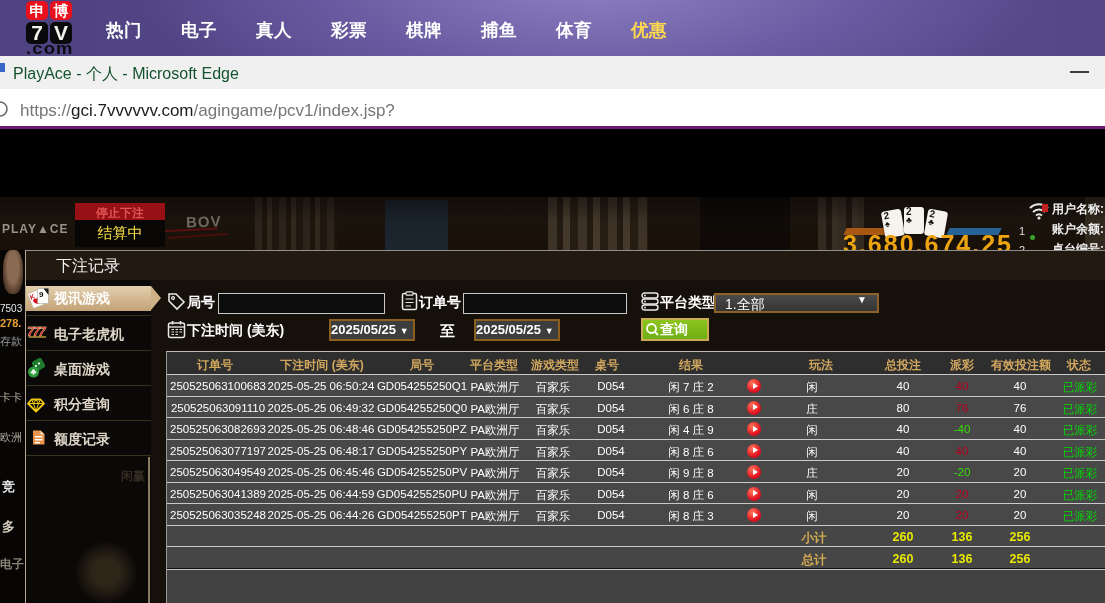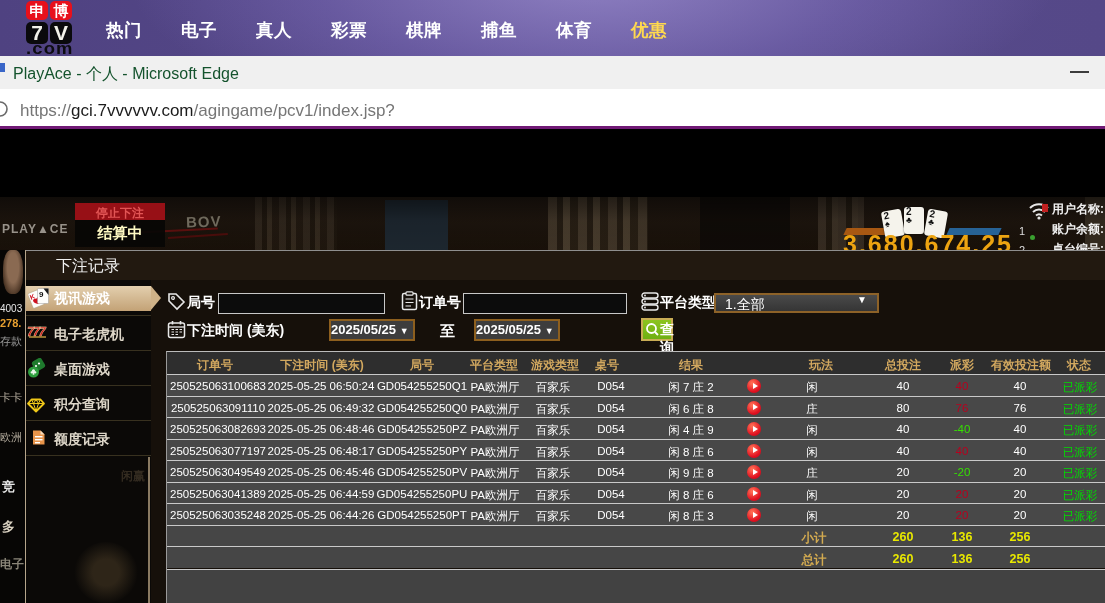--- a/index.html
+++ b/index.html
@@ -108,21 +108,21 @@
       <div class="abs" style="left:548px;top:0;width:100px;height:53px;background:repeating-linear-gradient(90deg,#5d4f3d 0 9px,#2c2318 9px 15px,#695a45 15px 22px,#31271a 22px 30px);opacity:.6"></div>
       <div class="abs" style="left:818px;top:0;width:46px;height:53px;background:repeating-linear-gradient(90deg,#55483a 0 8px,#271f14 8px 14px,#5f5140 14px 20px);opacity:.5"></div>
       <div class="abs" style="left:1085px;top:0;width:20px;height:53px;background:#4a3f30;opacity:.6"></div>
       <div class="abs" style="left:385px;top:3px;width:63px;height:50px;background:#1e2831"></div>
       <div class="abs" style="left:700px;top:0px;width:90px;height:53px;background:#0e0a07;opacity:.8"></div>
       <div class="abs" style="left:118px;top:33px;width:100px;height:8px;border-top:2px solid #701010;transform:rotate(-3deg);opacity:.85"></div>
       <div class="abs" style="left:168px;top:38px;width:60px;height:6px;border-top:2px solid #5e0c0c;transform:rotate(-4deg);opacity:.8"></div>
       <div class="abs" style="left:0;top:0;width:1105px;height:53px;background:linear-gradient(180deg,rgba(0,0,0,.5),rgba(0,0,0,.12) 45%,rgba(0,0,0,.05))"></div>
       <span class="abs" style="left:2px;top:25px;color:#98928a;font-size:12px;font-weight:bold;letter-spacing:1px">PLAY▲CE</span>
       <div class="abs" style="left:75px;top:6px;width:90px;height:17px;background:#971016;text-align:center"><span style="color:#e25555;font-size:12px;font-weight:bold;line-height:17px">停止下注</span></div>
-      <div class="abs" style="left:75px;top:23px;width:90px;height:27px;background:rgba(8,6,5,.93);text-align:center"><span style="color:#fef9c3;font-size:15px;font-weight:bold;line-height:26px">结算中</span></div>
+      <div class="abs" style="left:75px;top:23px;width:90px;height:27px;background:rgba(8,6,5,.93);text-align:center"><span style="color:#fde047;font-size:15px;font-weight:normal;line-height:26px">结算中</span></div>
       <span class="abs" style="left:186px;top:16px;color:#6f695c;font-size:15px;font-weight:bold;letter-spacing:1px;transform:rotate(-2deg)">BOV</span>
       <div class="abs" style="left:845px;top:31px;width:57px;height:7px;background:#a85812;transform:skewX(-25deg)"></div>
       <div class="abs" style="left:948px;top:31px;width:52px;height:7px;background:#276396;transform:skewX(-25deg)"></div>
       <div class="card abs" style="left:883px;top:13px;transform:rotate(-10deg)"><i>2</i>♠</div>
       <div class="card abs" style="left:904px;top:10px"><i>2</i>♣</div>
       <div class="card abs" style="left:926px;top:13px;transform:rotate(10deg)"><i>2</i>♣</div>
       <span class="abs" style="left:843px;top:33px;color:#eda411;font-size:25px;font-weight:bold;letter-spacing:2px">3,680,674.25</span>
       <svg class="abs" style="left:1028px;top:5px" width="22" height="18" viewBox="0 0 22 18">
           <path d="M2 6 C7 1 15 1 20 6" fill="none" stroke="#e8e8e8" stroke-width="2"></path>
           <path d="M5 10 C8.5 6.5 13.5 6.5 17 10" fill="none" stroke="#e8e8e8" stroke-width="2"></path>
@@ -132,21 +132,21 @@
       <div class="abs" style="left:1042px;top:7px;width:6px;height:8px;background:#c02020"></div>
       <span class="abs" style="left:1052px;top:4px;color:#f0f0f0;font-size:12px;font-weight:bold">用户名称:</span>
       <span class="abs" style="left:1052px;top:24px;color:#f0f0f0;font-size:12px;font-weight:bold">账户余额:</span>
       <span class="abs" style="left:1052px;top:44px;color:#f0f0f0;font-size:12px;font-weight:bold">桌台编号:</span>
       <span class="abs" style="left:1019px;top:28px;color:#ddd;font-size:11px">1</span>
       <div class="abs" style="left:1030px;top:38px;width:5px;height:5px;border-radius:50%;background:#3aa030"></div>
       <span class="abs" style="left:1019px;top:47px;color:#ddd;font-size:11px">2</span>
     </div>
     <div id="lstrip" class="abs" style="left:0;top:118px;width:25px;height:353px;background:#070605;overflow:hidden">
       <div class="abs" style="left:3px;top:0px;width:20px;height:44px;background:radial-gradient(ellipse at 50% 40%,#8a6a52 40%,#4a3424 75%);border-radius:40%"></div>
-      <span class="abs" style="left:0px;top:53px;color:#e8e8e8;font-size:10px">4003</span>
+      <span class="abs" style="left:0px;top:53px;color:#e8e8e8;font-size:10px">7503</span>
       <span class="abs" style="left:0px;top:67px;color:#e8a030;font-size:11px;font-weight:bold">278.</span>
       <span class="abs" style="left:0px;top:84px;color:#9a9a9a;font-size:11px">存款</span>
       <span class="abs" style="left:0px;top:140px;color:#b0a89a;font-size:11px">卡卡</span>
       <span class="abs" style="left:0px;top:180px;color:#b0a89a;font-size:11px">欧洲</span>
       <span class="abs" style="left:2px;top:228px;color:#e8e8e8;font-size:13px;font-weight:bold">竞</span>
       <span class="abs" style="left:2px;top:268px;color:#d8d0c0;font-size:13px;font-weight:bold">多</span>
       <span class="abs" style="left:0px;top:306px;color:#8a8578;font-size:12px;font-weight:bold">电子</span>
     </div>
     <div id="modal">
       <div id="mtitle">
@@ -238,21 +238,21 @@
         <svg class="abs" style="left:1px;top:40px" width="19" height="19" viewBox="0 0 19 19">
             <rect x="1.5" y="3" width="16" height="14.5" rx="2" fill="none" stroke="#e8e8e8" stroke-width="1.5"></rect>
             <path d="M1.5 7 H17.5" stroke="#e8e8e8" stroke-width="1.3"></path>
             <path d="M5.5 1 V4.5 M13.5 1 V4.5" stroke="#e8e8e8" stroke-width="1.6"></path>
             <path d="M4.5 9.5 H7 M8.5 9.5 H11 M12.5 9.5 H15 M4.5 12 H7 M8.5 12 H11 M12.5 12 H15 M4.5 14.5 H7 M8.5 14.5 H11" stroke="#e8e8e8" stroke-width="1.2"></path>
           </svg>
         <span class="flabel" style="left:21px;top:42px">下注时间 (美东)</span>
         <div class="dsel" style="left:163px;top:39px;width:86px">2025/05/25 <span style="font-size:9px">▼</span></div>
         <span class="flabel" style="left:274px;top:42px;font-size:15px">至</span>
         <div class="dsel" style="left:308px;top:39px;width:86px">2025/05/25 <span style="font-size:9px">▼</span></div>
-        <div id="qbtn" class="abs" style="left:475px;top:38px;width:32px;height:23px;background:linear-gradient(#8cc41e,#6faf12);border:2px solid #c9ad55">
+        <div id="qbtn" class="abs" style="left:475px;top:38px;width:68px;height:23px;background:linear-gradient(#8cc41e,#6faf12);border:2px solid #c9ad55">
           <svg class="abs" style="left:2px;top:2px" width="15" height="15" viewBox="0 0 15 15">
               <circle cx="6.5" cy="6.5" r="4.5" fill="none" stroke="#fff" stroke-width="1.8"></circle>
               <path d="M10 10 L13 13" stroke="#fff" stroke-width="1.8"></path>
             </svg>
           <span class="abs" style="left:17px;top:1px;color:#fff;font-size:14px;font-weight:bold">查询</span>
         </div>
 
         <div id="tblwrap" class="abs" style="left:0px;top:71px;width:940px;height:252px;border-left:1px solid #9a9a9a;border-top:1px solid #bbb">
           <div class="trow th" style="top:0px">
             <span class="c" style="left:48px">订单号</span>

